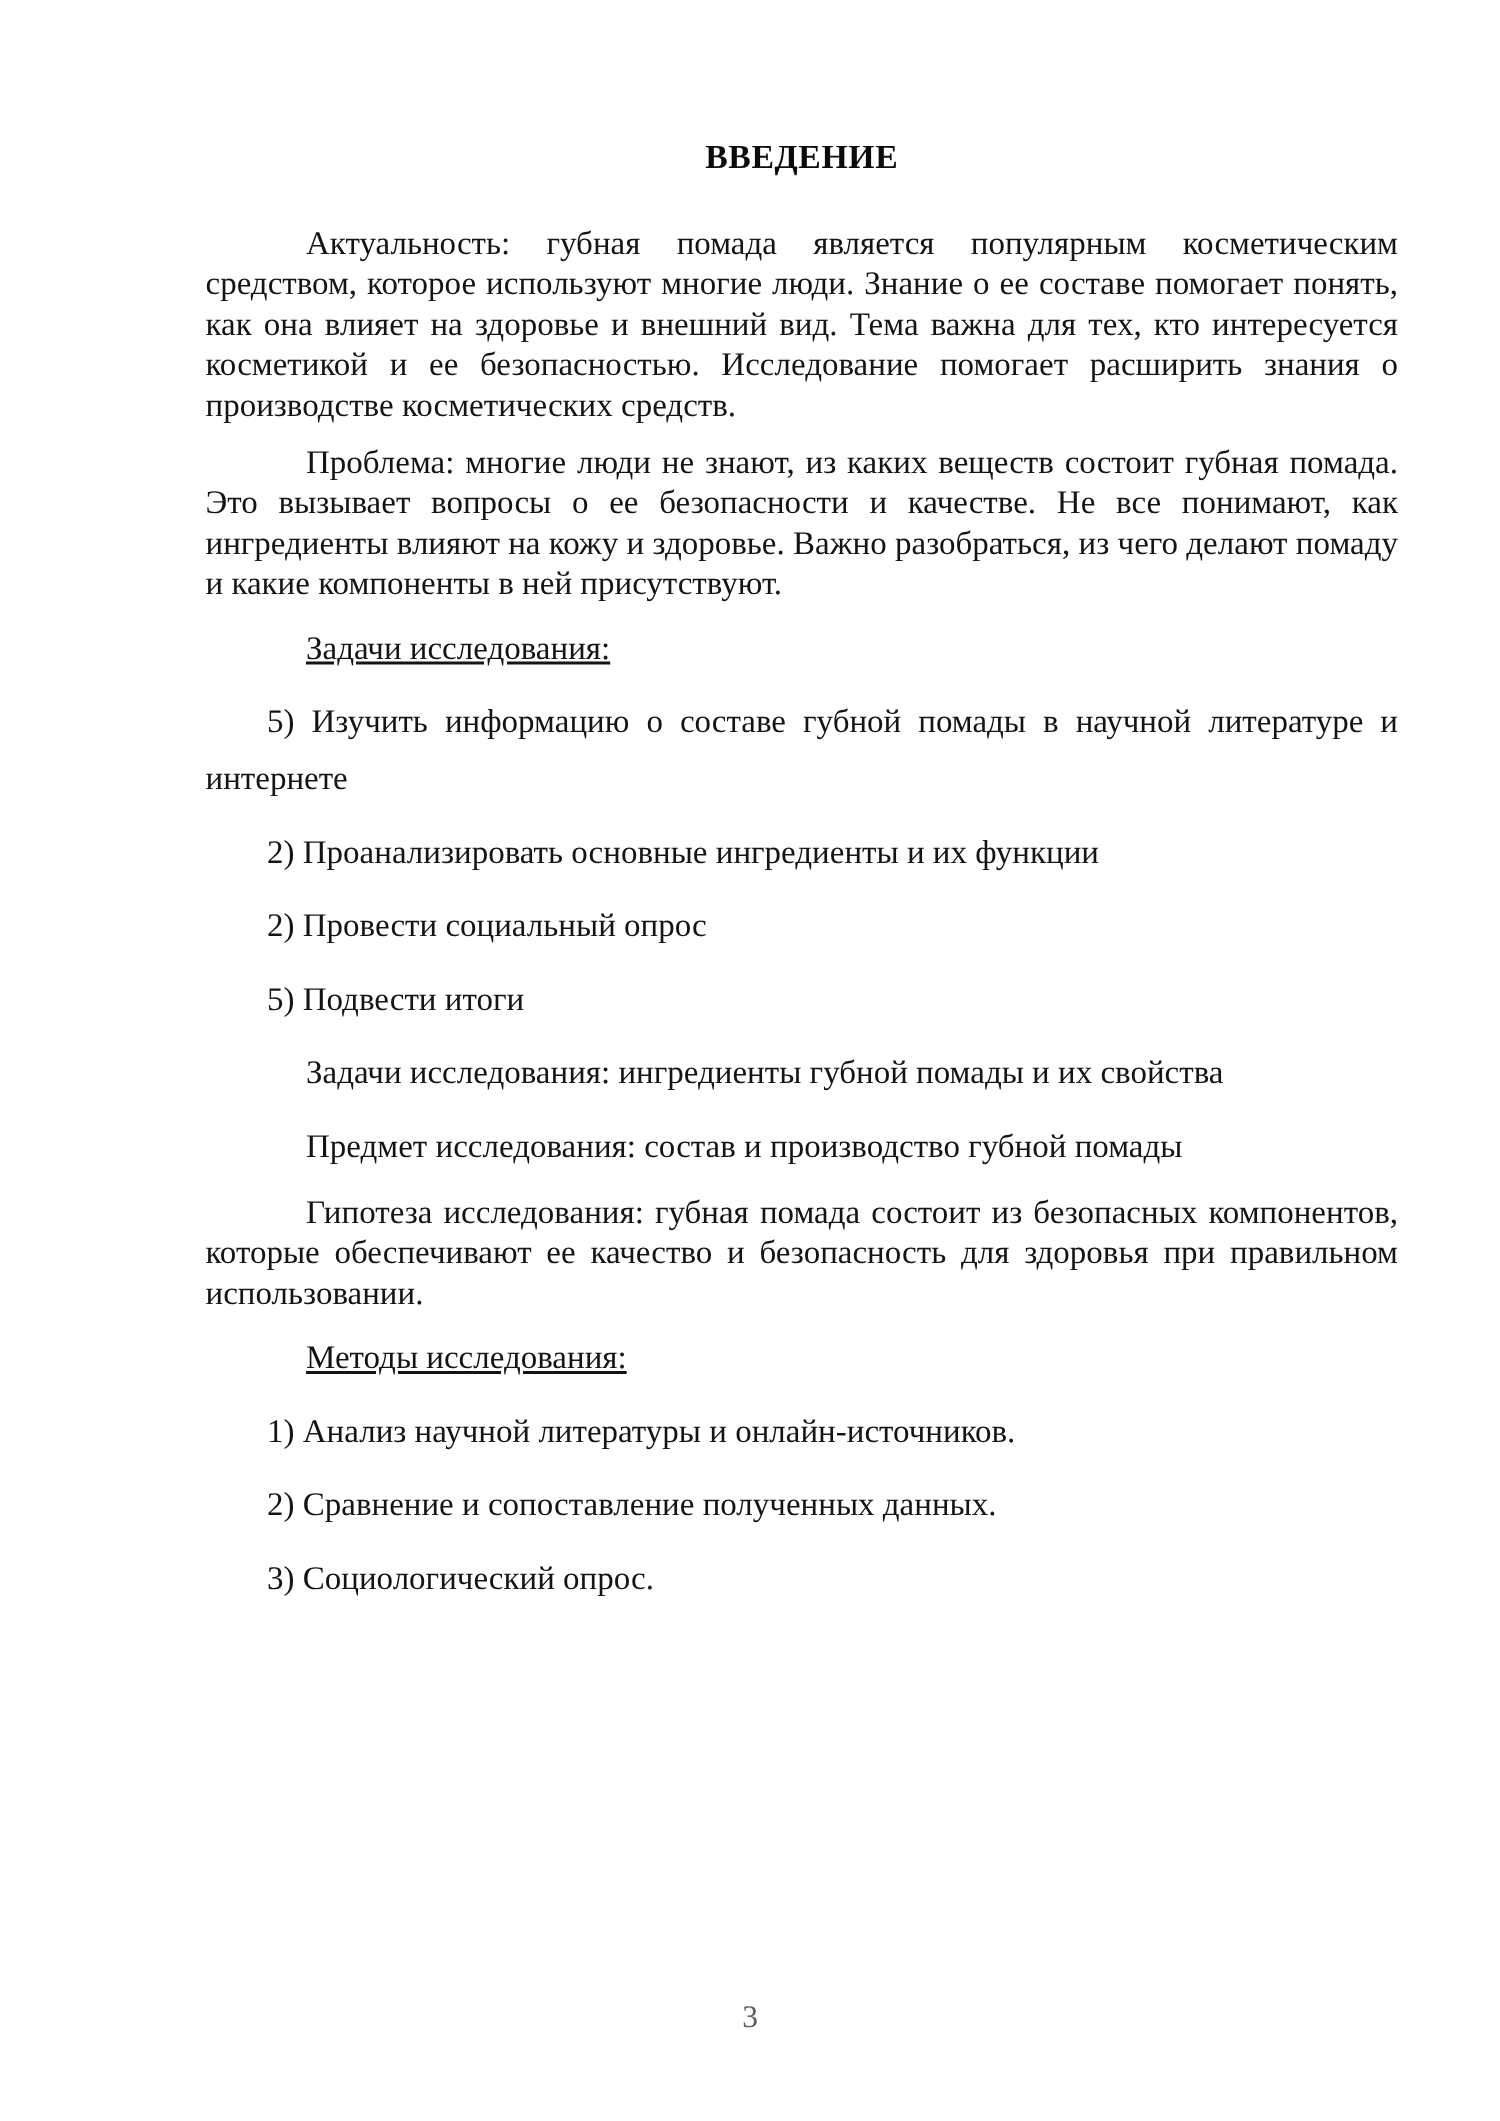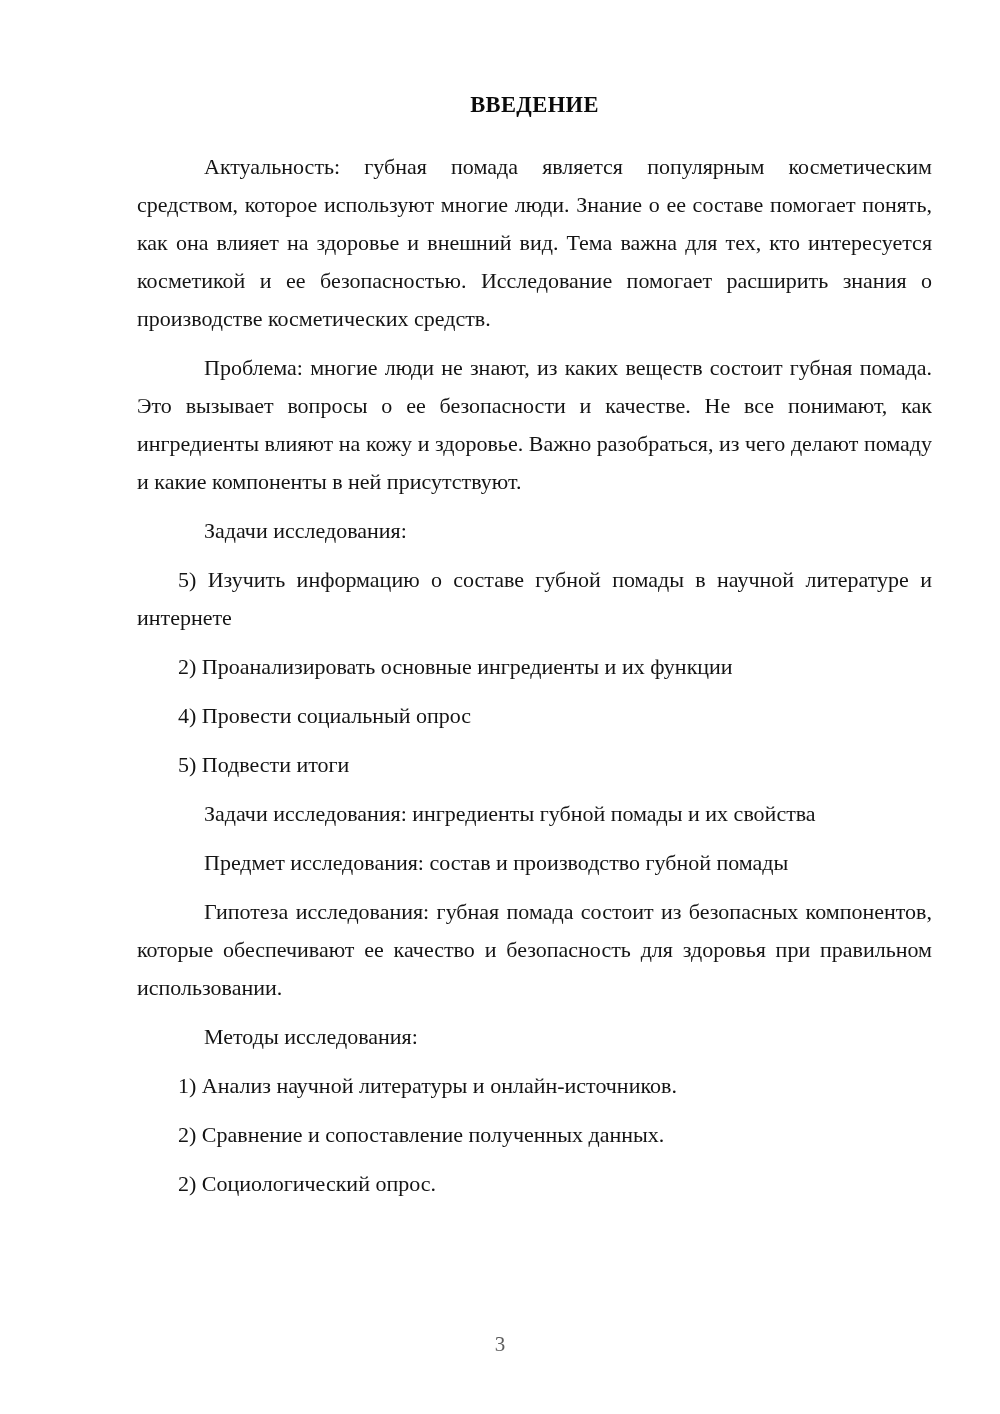--- a/index.html
+++ b/index.html
@@ -31,35 +31,36 @@
     font-size: 22.5px;
     font-weight: bold;
     text-align: center;
     letter-spacing: 0.4px;
     margin: 0 0 28px 0;
     line-height: 30px;
     color: #0b0b0b;
   }
   .para {
     font-size: 22px;
-    line-height: 38px;
+    line-height: 27px;
     text-align: justify;
     text-justify: inter-word;
     text-indent: 67px;
     margin: 0 0 11px 0;
     color: #141414;
     hyphens: none;
   }
   .plain {
     font-size: 22px;
     line-height: 38px;
     text-align: left;
     text-indent: 67px;
     margin: 0 0 11px 0;
     color: #141414;
+    text-decoration: underline;
   }
   .list-item {
     font-size: 22px;
     line-height: 38px;
     text-align: justify;
     text-justify: inter-word;
     text-indent: 41px;
     margin: 0 0 11px 0;
     color: #141414;
   }
@@ -102,35 +103,35 @@
     <p class="para">Проблема: многие люди не знают, из каких веществ состоит губная помада. Это вызывает вопросы о ее безопасности и качестве. Не все понимают, как ингредиенты влияют на кожу и здоровье. Важно разобраться, из чего делают помаду и какие компоненты в ней присутствуют.</p>
 
 
     <p class="plain">Задачи исследования:</p>
 
     <p class="list-item wrap-justify">5) Изучить информацию о составе губной помады в научной литературе и интернете</p>
 
     <p class="list-item single">2) Проанализировать основные ингредиенты и их функции</p>
 
 
-    <p class="list-item single">4) Провести социальный опрос</p>
+    <p class="list-item single">2) Провести социальный опрос</p>
 
     <p class="list-item single">5) Подвести итоги</p>
 
     <p class="sub-para">Задачи исследования: ингредиенты губной помады и их свойства</p>
 
     <p class="sub-para">Предмет исследования: состав и производство губной помады</p>
 
     <p class="para">Гипотеза исследования: губная помада состоит из безопасных компонентов, которые обеспечивают ее качество и безопасность для здоровья при правильном использовании.</p>
 
     <p class="plain">Методы исследования:</p>
 
     <p class="list-item single">1) Анализ научной литературы и онлайн-источников.</p>
 
     <p class="list-item single">2) Сравнение и сопоставление полученных данных.</p>
 
-    <p class="list-item single">2) Социологический опрос.</p>
+    <p class="list-item single">3) Социологический опрос.</p>
 
   </div>
 
   <div class="page-number">3</div>
 
 </div>
 
 </body></html>

